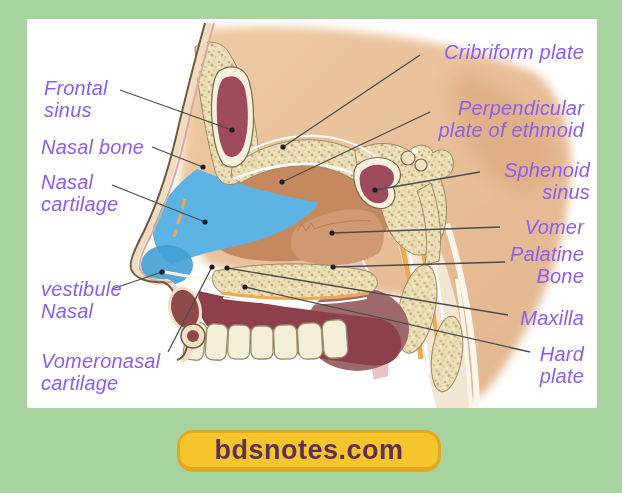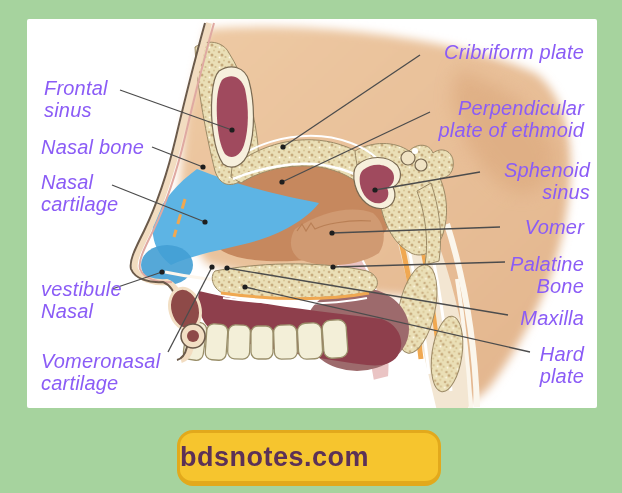--- a/index.html
+++ b/index.html
@@ -13,24 +13,24 @@
     background:#ffffff;border-radius:2px;
   }
   .card svg{position:absolute;left:0;top:0;}
   .lbl{
     position:absolute;color:#8b5cf6;font-size:20px;line-height:22px;
     white-space:nowrap;letter-spacing:.2px;font-style:italic;
   }
   .lbl span{display:block;}
   .lbl.right{text-align:right;}
   .pill{
-    position:absolute;left:177px;top:430px;width:264px;height:56px;
+    position:absolute;left:177px;top:430px;width:264px;height:42px;
     background:#f6c52e;border:3px solid #e2a91c;border-bottom-width:5px;
     border-radius:16px;box-sizing:border-box;
-    display:flex;align-items:center;
+    display:flex;align-items:center;justify-content:center;
   }
   .pill span{
     color:#5b3157;font-size:27px;font-weight:bold;letter-spacing:.5px;
   }
 </style>
 </head>
 <body>
 
 <div class="page">
   <div class="card">
@@ -199,21 +199,21 @@
       <span>Perpendicular</span>
         <span>plate of ethmoid</span>
     </div>
     <div class="lbl right" style="right:7px;top:140px">
       <span>Sphenoid</span>
         <span>sinus</span>
     </div>
     <div class="lbl right" style="right:13px;top:197px">
       <span>Vomer</span>
     </div>
-    <div class="lbl right" style="right:13px;top:234px">
+    <div class="lbl right" style="right:13px;top:224px">
       <span>Palatine</span>
         <span>Bone</span>
     </div>
     <div class="lbl right" style="right:13px;top:288px">
       <span>Maxilla</span>
     </div>
     <div class="lbl right" style="right:13px;top:324px">
       <span>Hard</span>
         <span>plate</span>
     </div>

